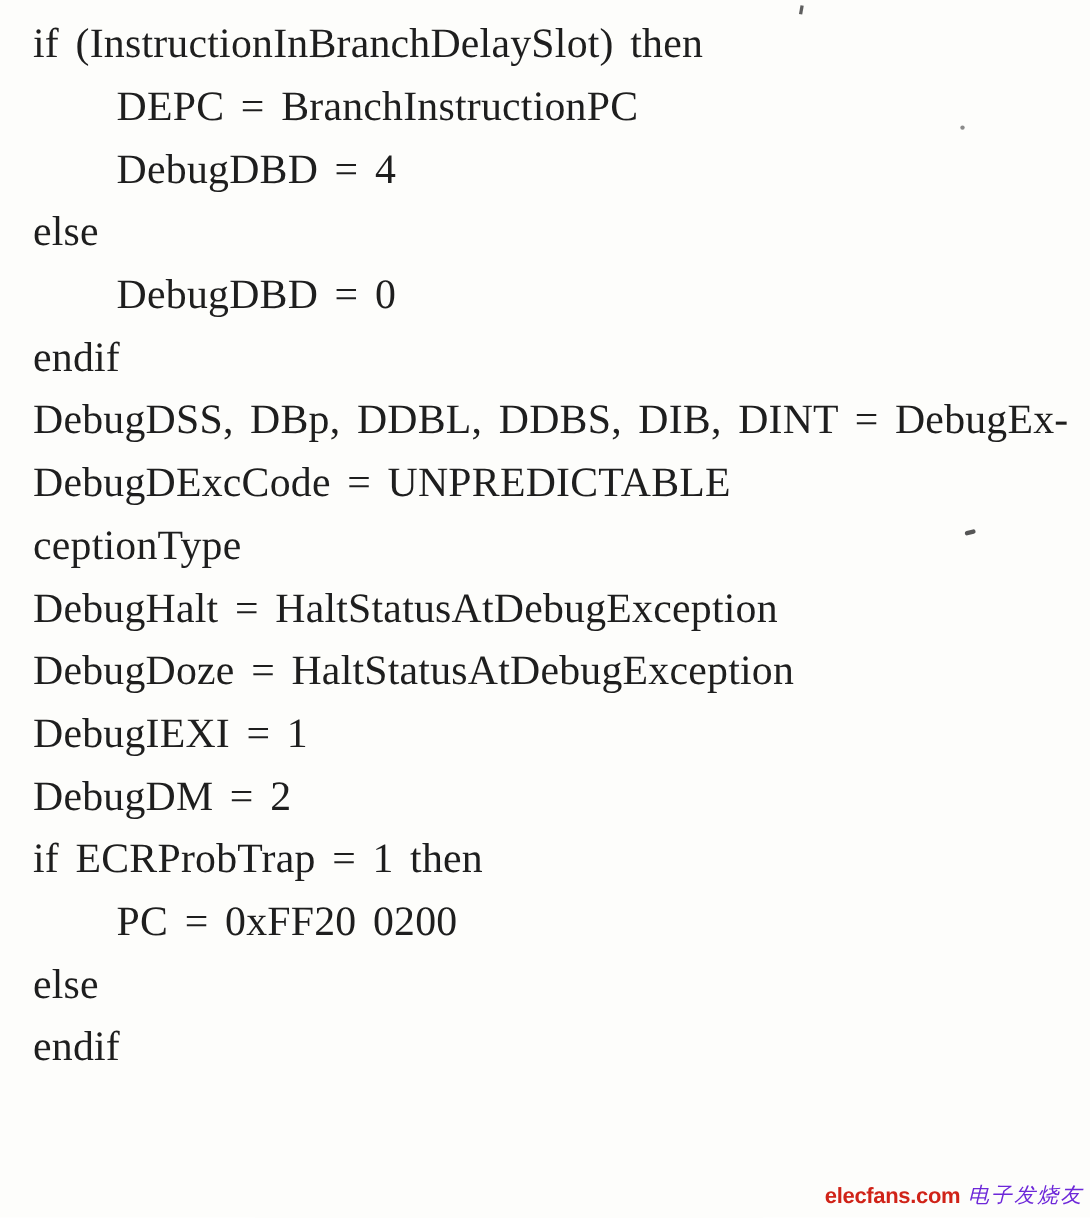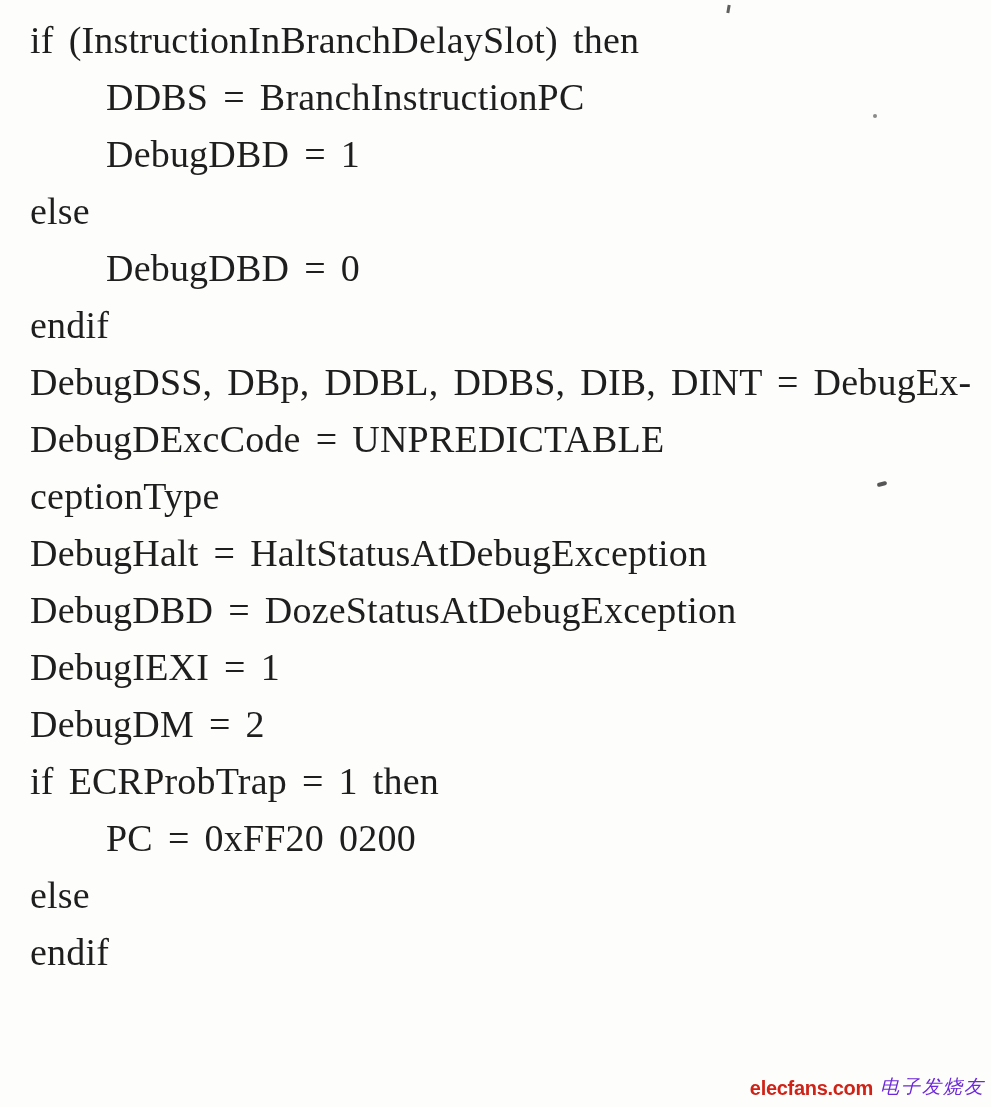--- a/index.html
+++ b/index.html
@@ -79,30 +79,30 @@
     letter-spacing: 2px;
   }
 </style>
 </head>
 <body>
 
 <div class="page" style="background: rgb(253, 253, 251); color: rgb(30, 30, 30);">
 
   <div class="code">
       <div class="code-line">if (InstructionInBranchDelaySlot) then</div>
-      <div class="code-line indent">DDBS = BranchInstructionPC</div>
-      <div class="code-line indent">DebugDBD = 1</div>
+      <div class="code-line indent">DEPC = BranchInstructionPC</div>
+      <div class="code-line indent">DebugDBD = 4</div>
       <div class="code-line">else</div>
       <div class="code-line indent">DebugDBD = 0</div>
       <div class="code-line">endif</div>
       <div class="code-line">DebugDSS, DBp, DDBL, DDBS, DIB, DINT = DebugEx-</div>
       <div class="code-line">DebugDExcCode = UNPREDICTABLE</div>
       <div class="code-line">ceptionType</div>
       <div class="code-line">DebugHalt = HaltStatusAtDebugException</div>
-      <div class="code-line">DebugDBD = DozeStatusAtDebugException</div>
+      <div class="code-line">DebugDoze = HaltStatusAtDebugException</div>
       <div class="code-line">DebugIEXI = 1</div>
       <div class="code-line">DebugDM = 2</div>
       <div class="code-line">if ECRProbTrap = 1 then</div>
       <div class="code-line indent">PC = 0xFF20 0200</div>
       <div class="code-line">else</div>
       <div class="code-line">endif</div>
     </div>
 
   <div class="speck speck-1"></div>
   <div class="speck speck-2"></div>

